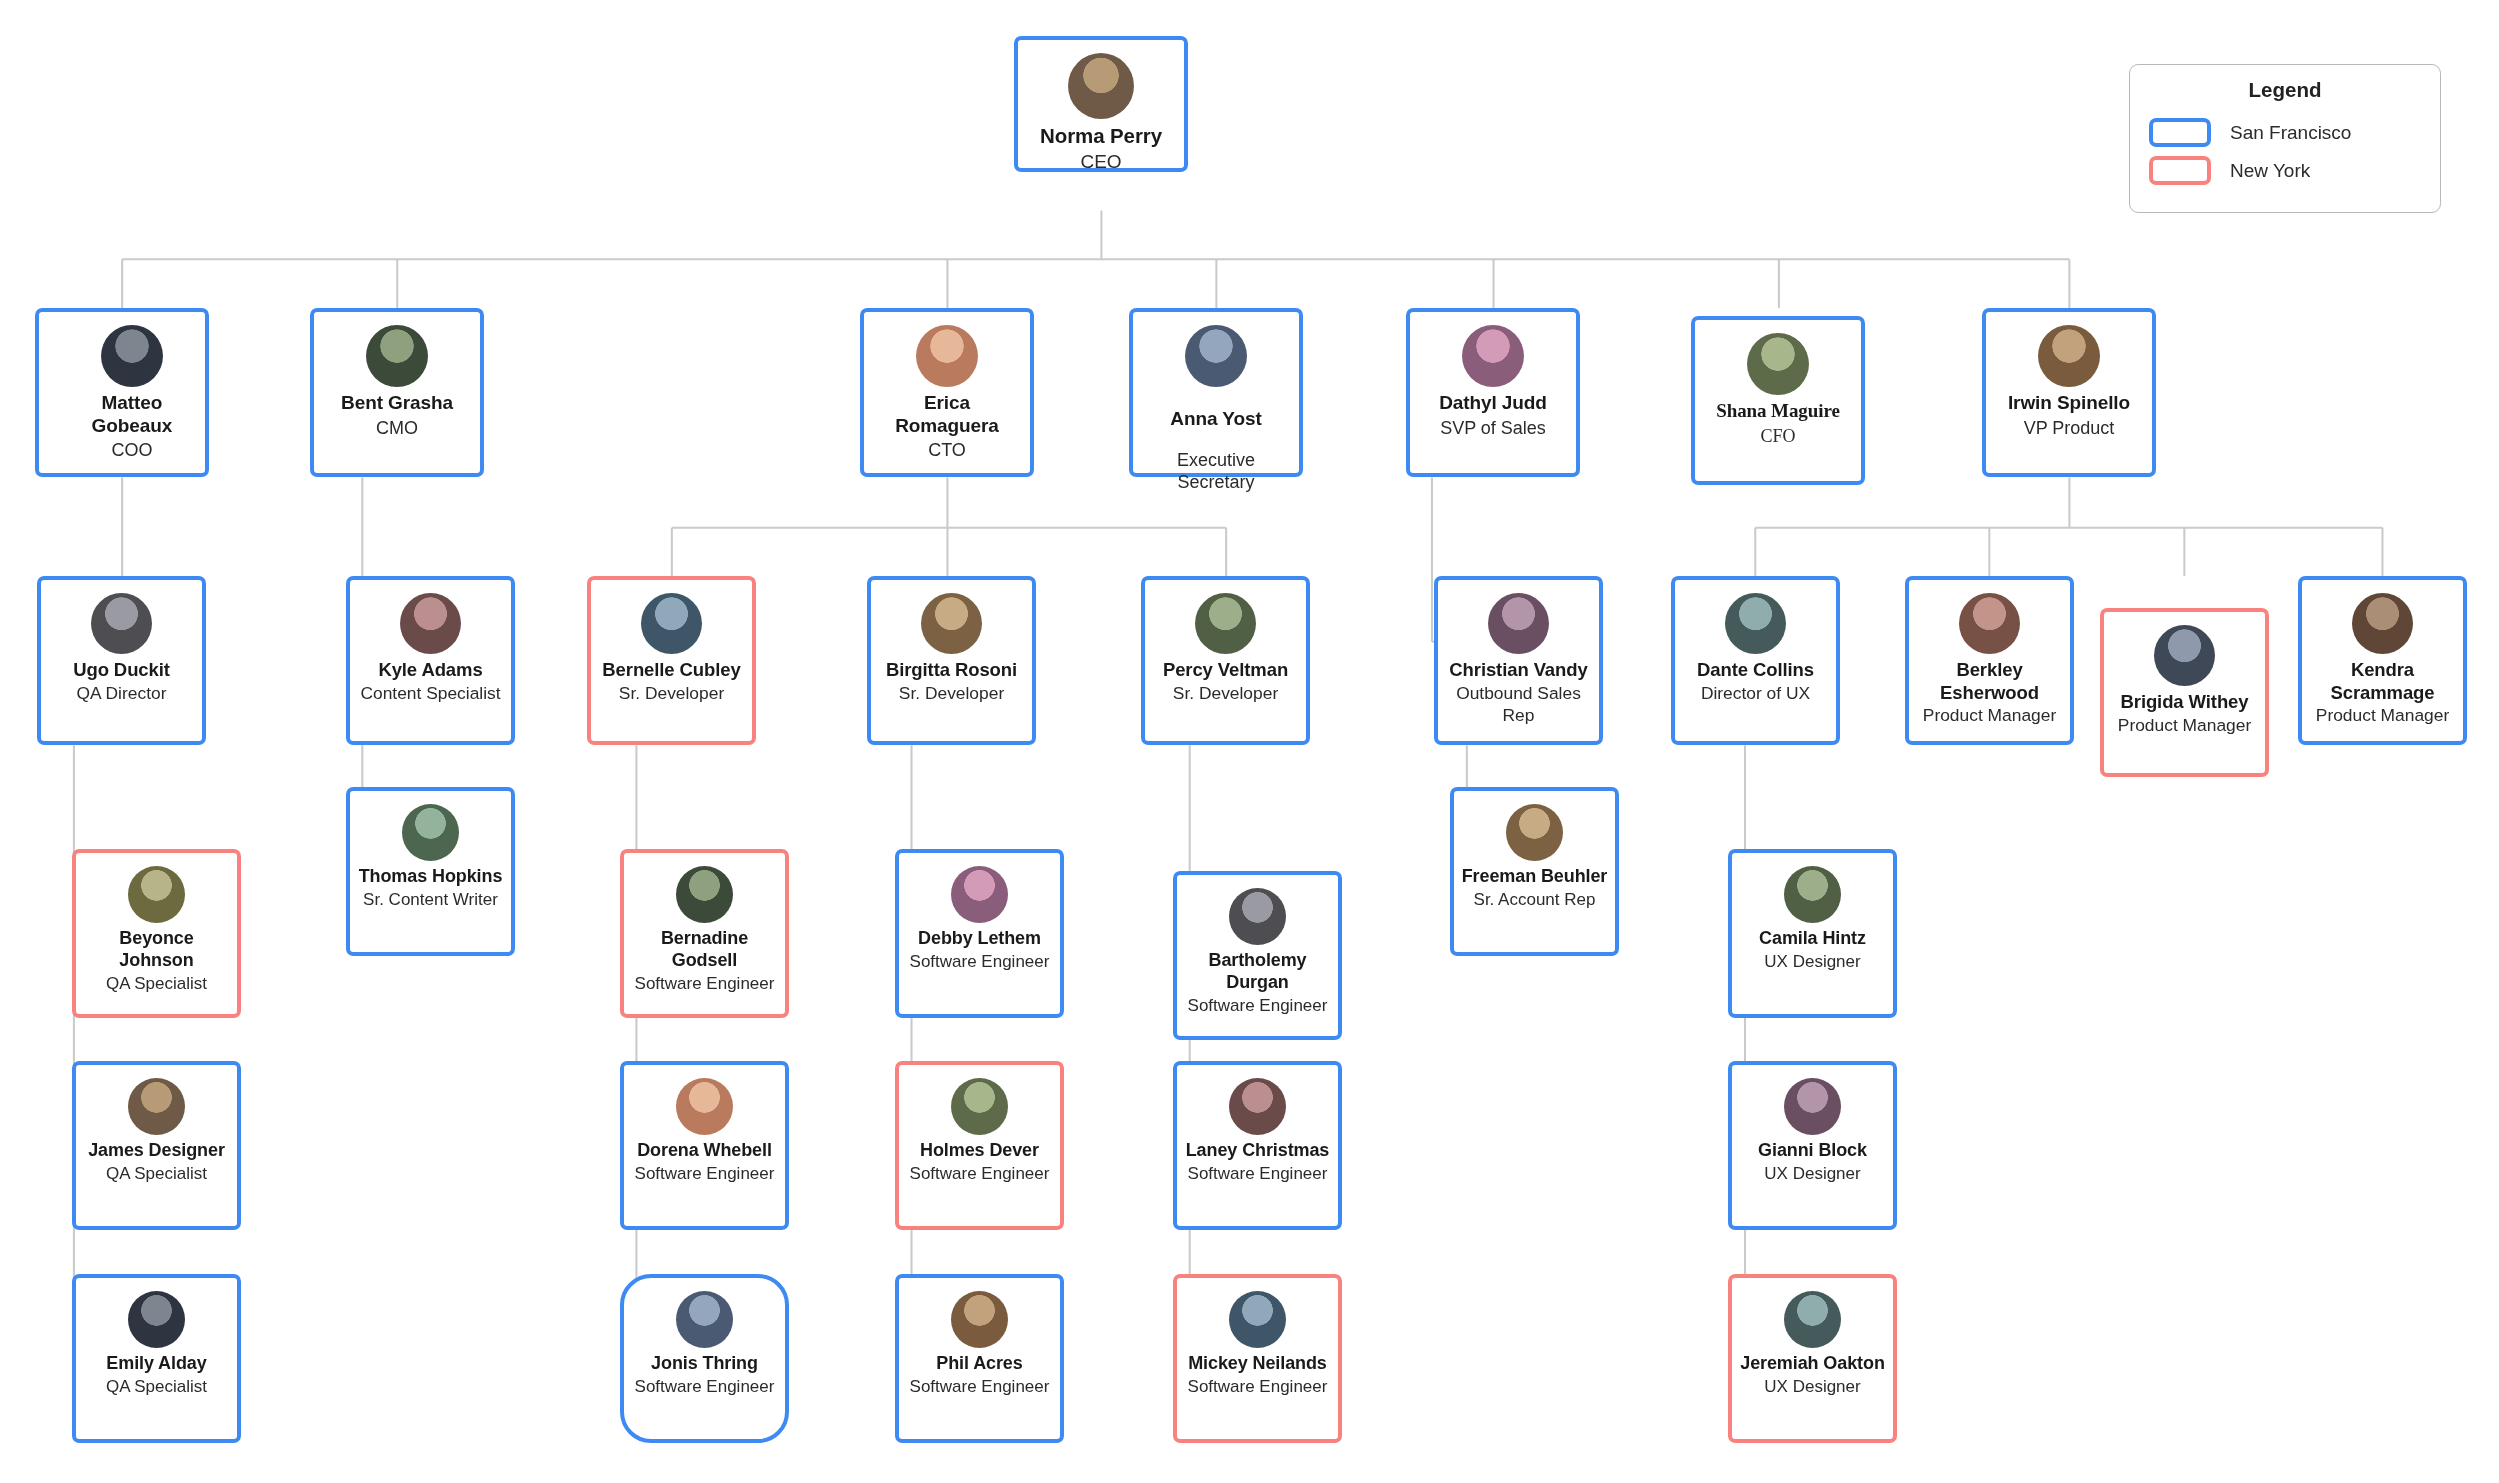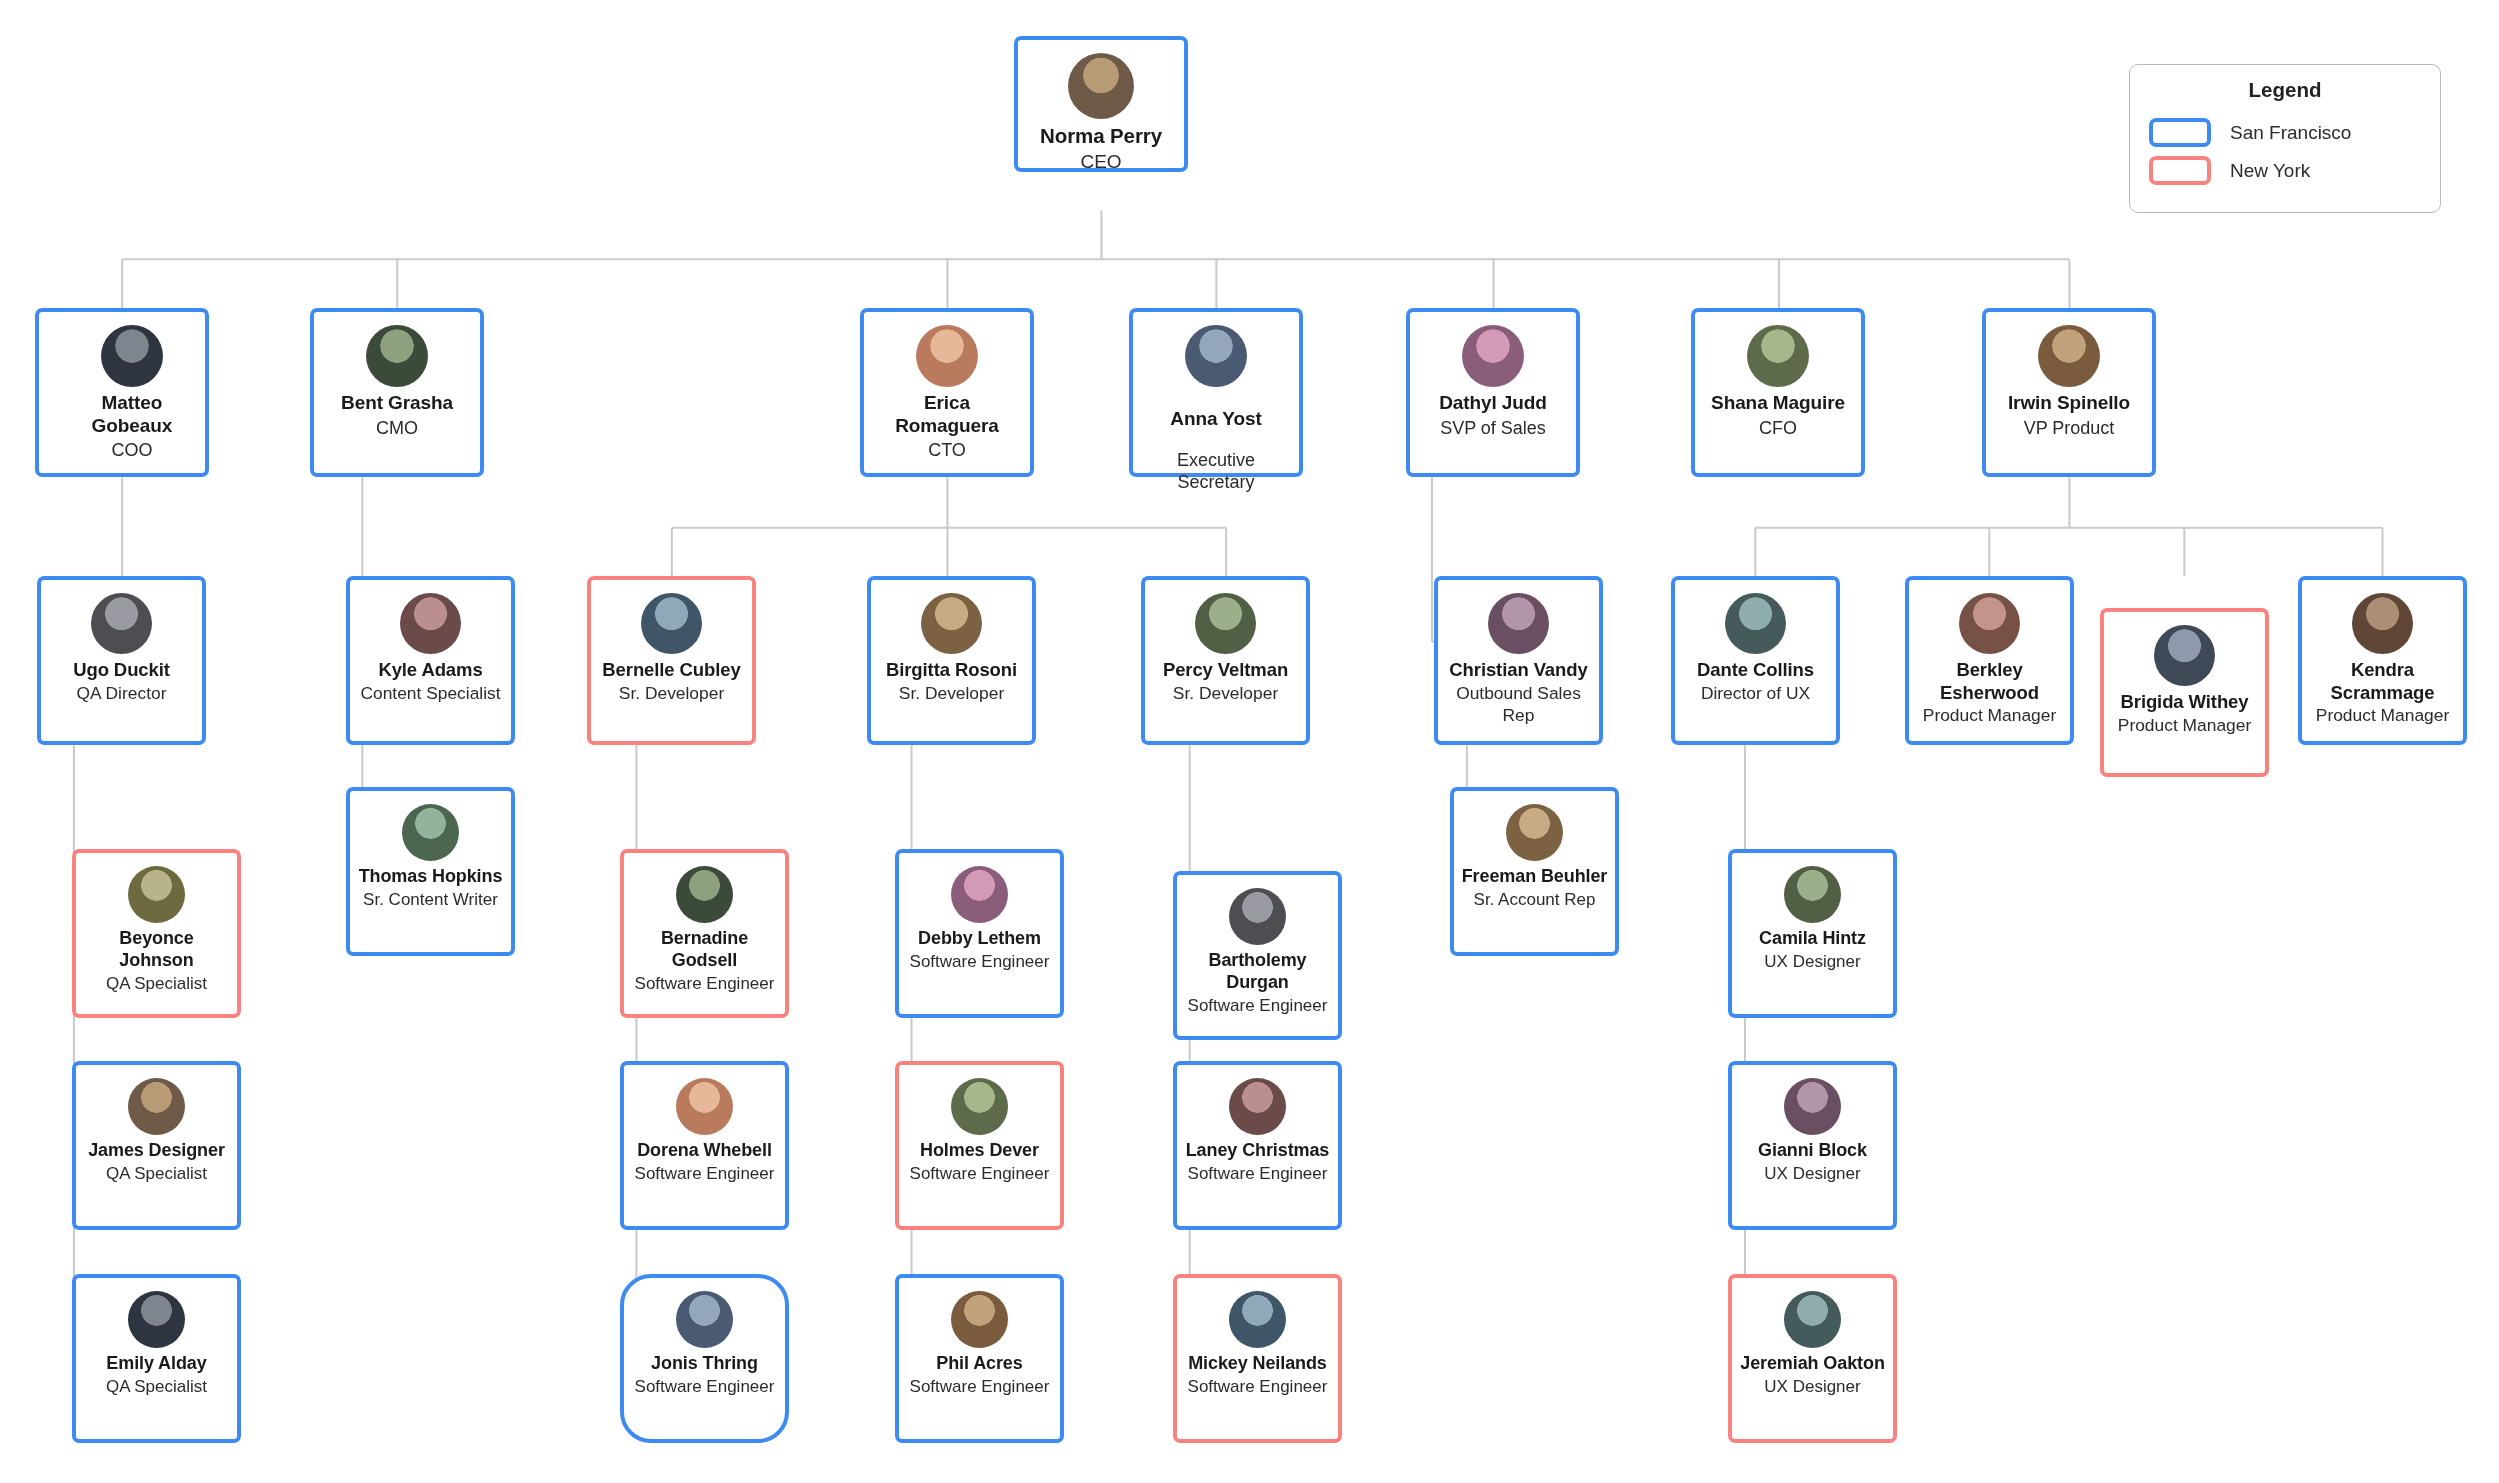--- a/index.html
+++ b/index.html
@@ -185,21 +185,21 @@
       <div class="node sf s-l2" style="left: 1129px; top: 308px; gap: 16px;">
         <div class="avatar" style="background:radial-gradient(circle at 50% 34%, #93a6bd 0 32%, #4a5a72 33% 100%);"></div>
         <div class="nm">Anna Yost</div>
         <div class="ttl">Executive Secretary</div>
       </div>
       <div class="node sf s-l2" style="left: 1406px; top: 308px;">
         <div class="avatar" style="background:radial-gradient(circle at 50% 34%, #d39bb7 0 32%, #8a5d7a 33% 100%);"></div>
         <div class="nm">Dathyl Judd</div>
         <div class="ttl">SVP of Sales</div>
       </div>
-      <div class="node sf s-l2" style="left: 1691px; top: 308px;">
+      <div class="node sf s-l2" style="left: 1691px; top: 316px; font-family: Liberation Serif, serif;">
         <div class="avatar" style="background:radial-gradient(circle at 50% 34%, #a8b68c 0 32%, #5d6b4a 33% 100%);"></div>
         <div class="nm">Shana Maguire</div>
         <div class="ttl">CFO</div>
       </div>
       <div class="node sf s-l2" style="left: 1982px; top: 308px;">
         <div class="avatar" style="background:radial-gradient(circle at 50% 34%, #c2a27c 0 32%, #7a5b3d 33% 100%);"></div>
         <div class="nm">Irwin Spinello</div>
         <div class="ttl">VP Product</div>
       </div>
       <div class="node sf s-l3" style="left: 37px; top: 576px;">

